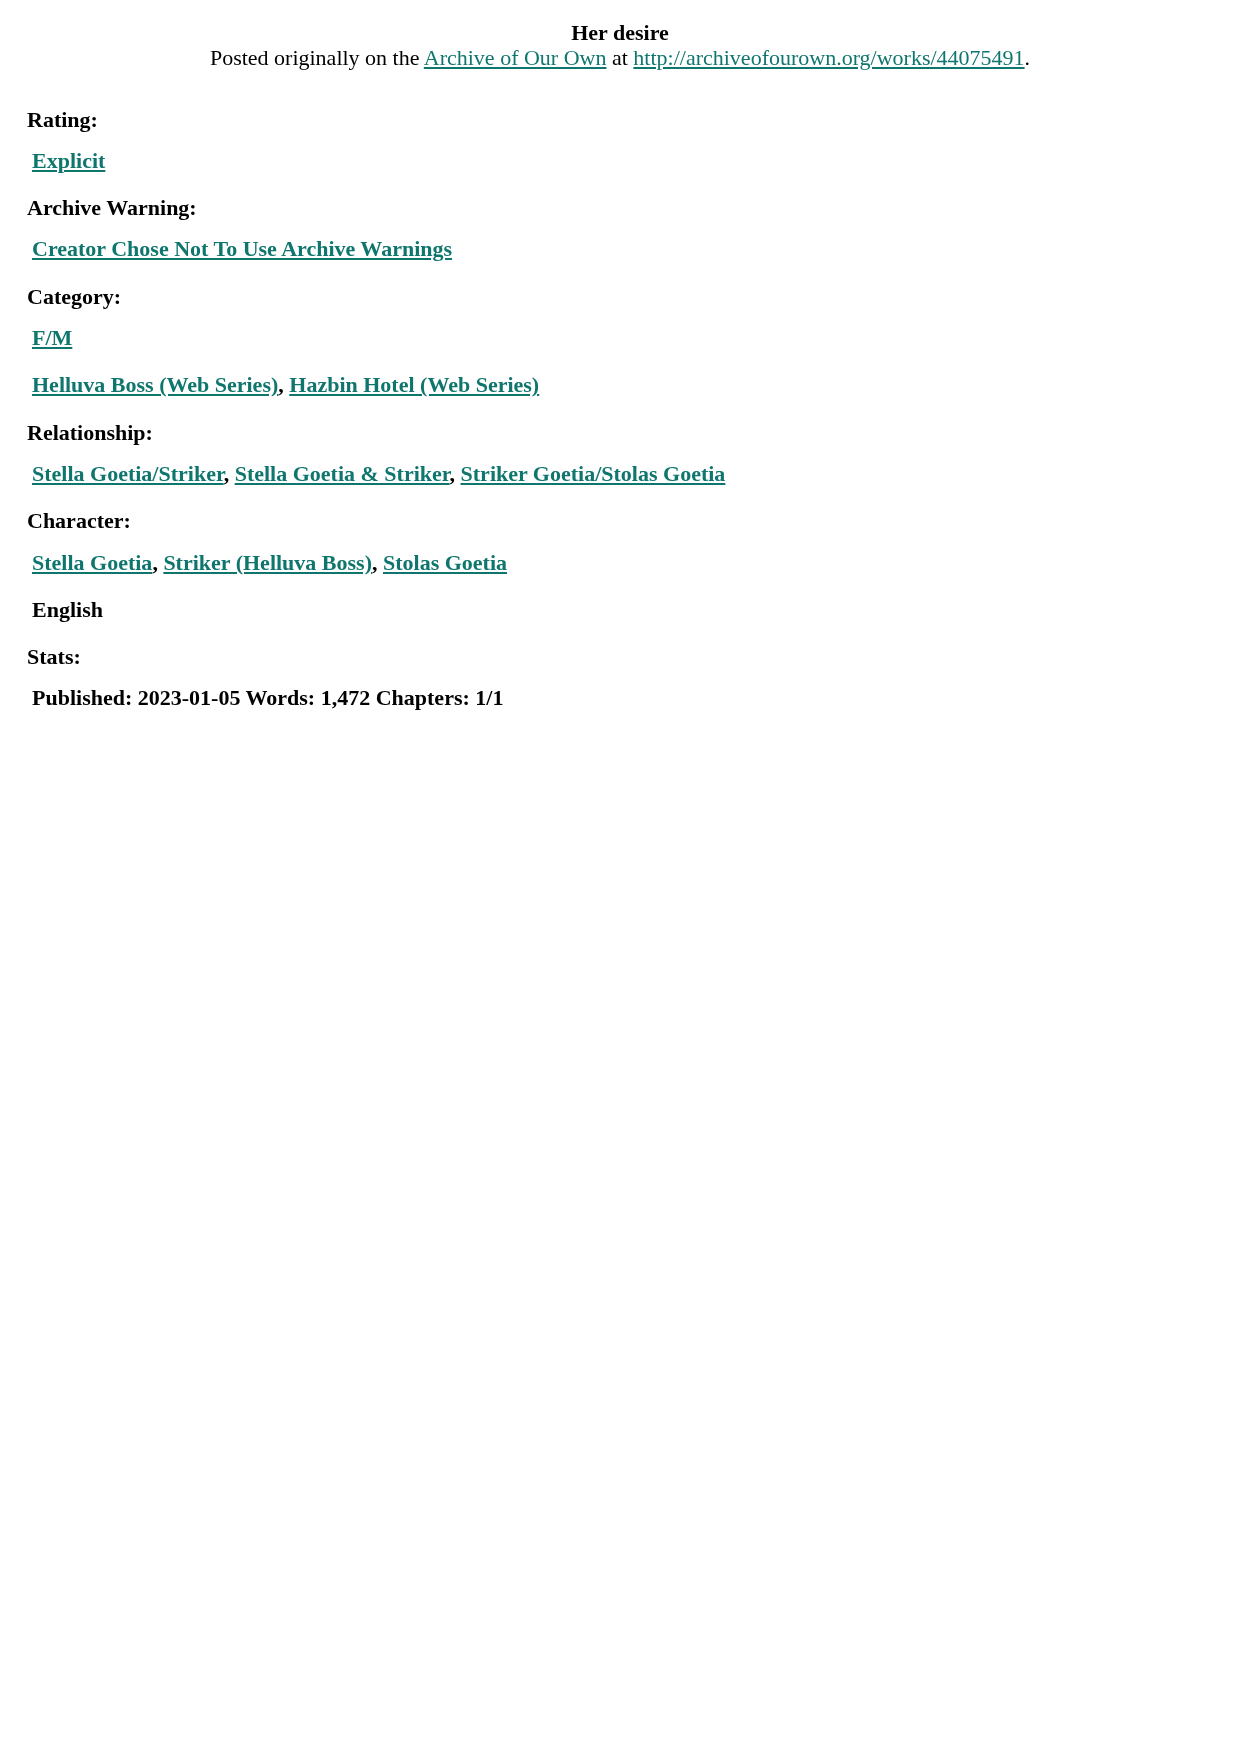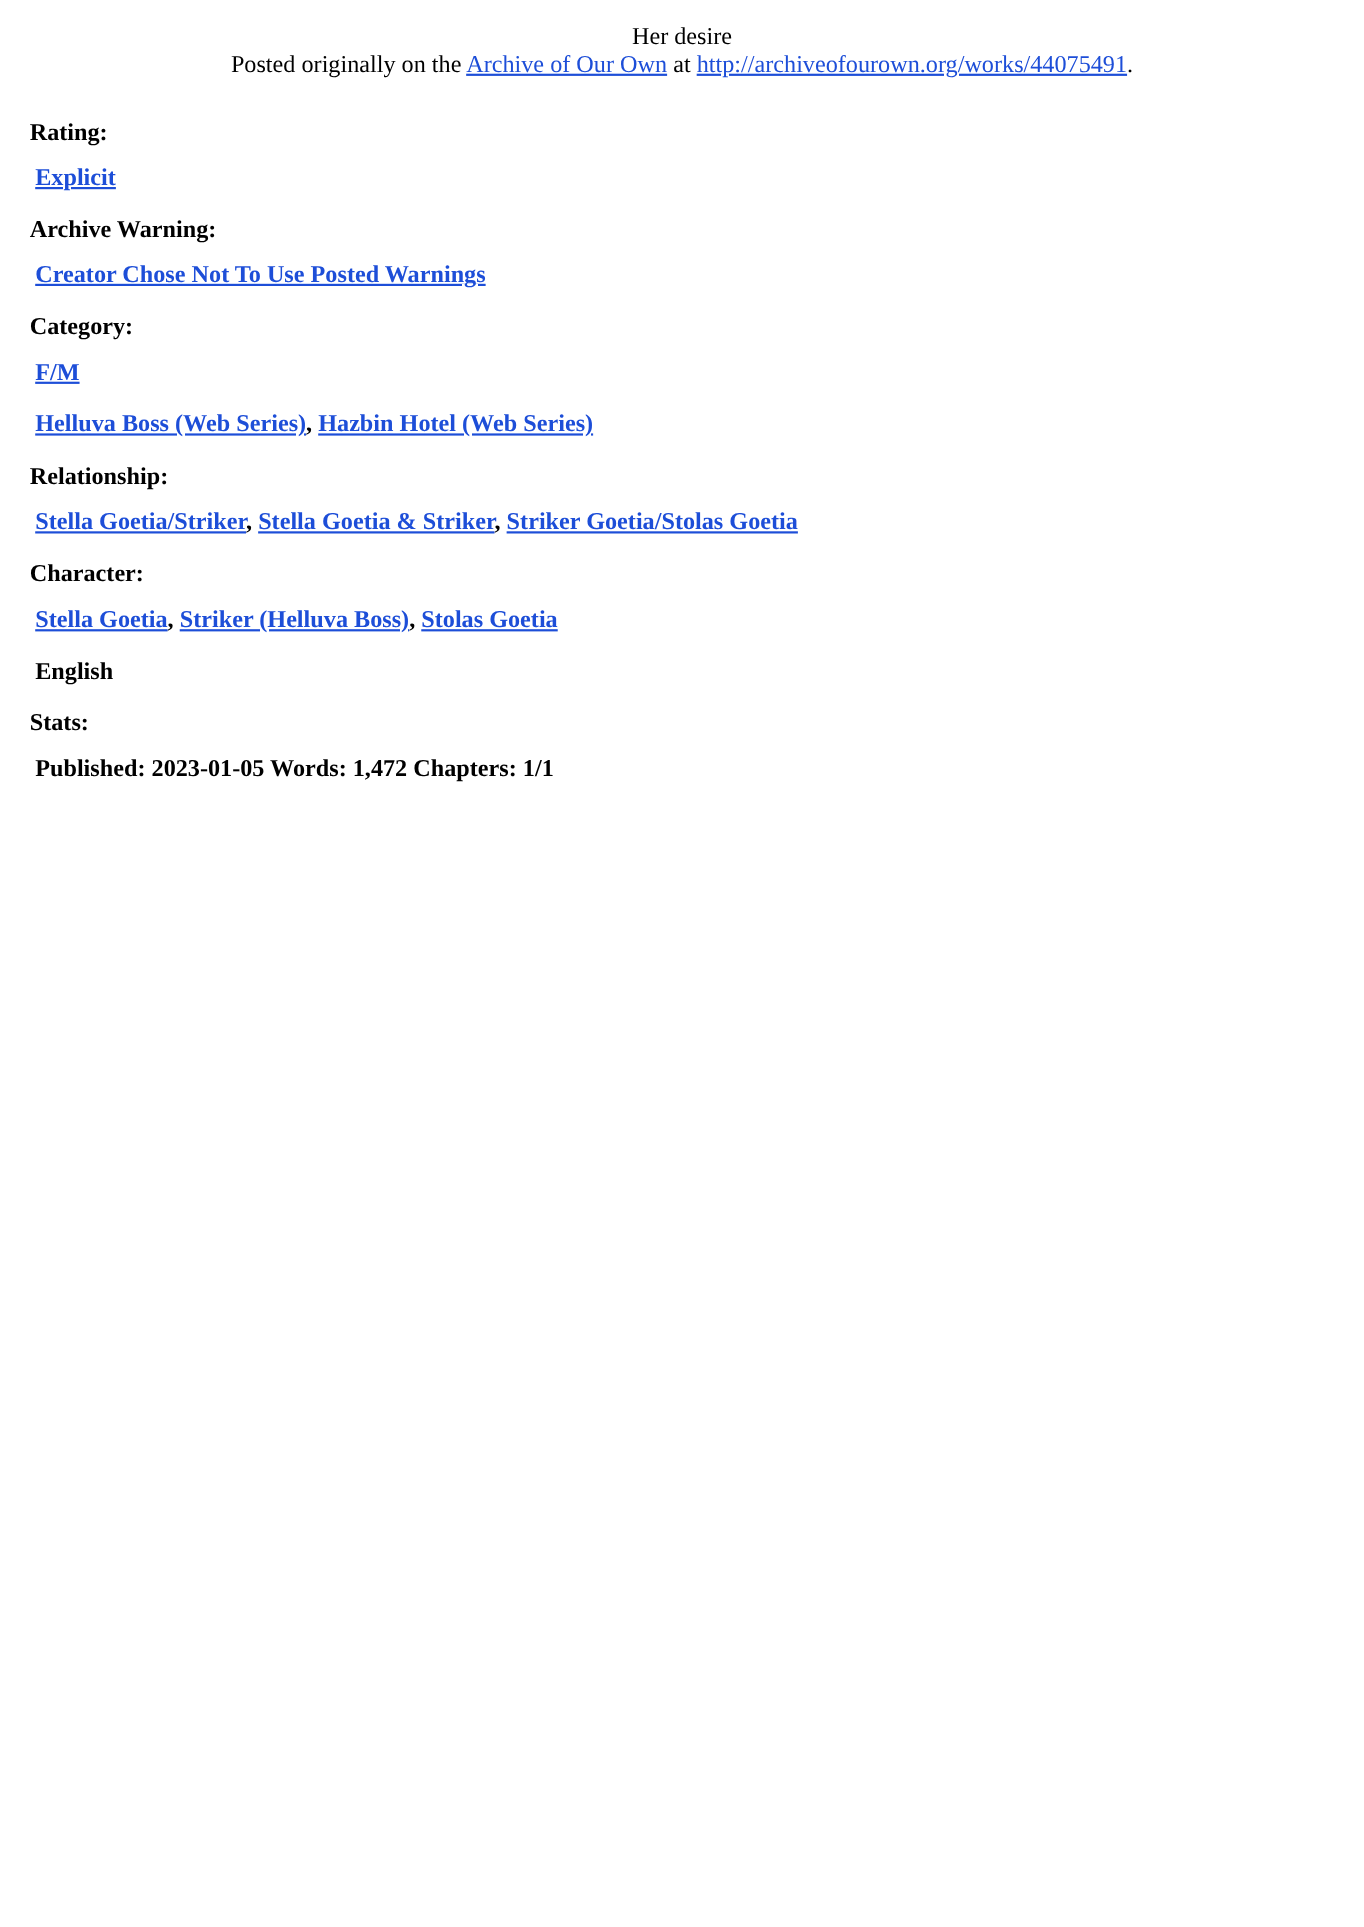--- a/index.html
+++ b/index.html
@@ -18,24 +18,24 @@
     line-height: 1.15;
     box-sizing: border-box;
     padding: 20px 11px;
     overflow: hidden;
   }
   .preface {
     margin: 0;
     text-align: center;
   }
   .work-title {
-    font-weight: normal;
+    font-weight: bold;
   }
   a.tag-link, a.ext-link {
-    color: #1d4ed8;
+    color: #0f766e;
     text-decoration: underline;
     cursor: pointer;
   }
   dl.meta {
     margin: 36px 0 0 0;
     padding: 0;
   }
   dl.meta dt {
     font-weight: bold;
     margin: 16px;
@@ -53,21 +53,21 @@
 
   <p class="preface"><span class="work-title">Her desire</span><br>
     <span>Posted originally on the </span><a class="ext-link" href="#">Archive of Our Own</a><span> at </span><a class="ext-link" href="#">http://archiveofourown.org/works/44075491</a><span>.</span></p>
 
   <dl class="meta">
 
     <dt>Rating:</dt>
     <dd><a class="tag-link" href="#">Explicit</a></dd>
 
     <dt>Archive Warning:</dt>
-    <dd><a class="tag-link" href="#">Creator Chose Not To Use Posted Warnings</a></dd>
+    <dd><a class="tag-link" href="#">Creator Chose Not To Use Archive Warnings</a></dd>
 
     <dt>Category:</dt>
     <dd><a class="tag-link" href="#">F/M</a></dd>
 
     <dd><a class="tag-link" href="#">Helluva Boss (Web Series)</a><span class="sep">, </span><a class="tag-link" href="#">Hazbin Hotel (Web Series)</a></dd>
 
     <dt>Relationship:</dt>
     <dd><a class="tag-link" href="#">Stella Goetia/Striker</a><span class="sep">, </span><a class="tag-link" href="#">Stella Goetia &amp; Striker</a><span class="sep">, </span><a class="tag-link" href="#">Striker Goetia/Stolas Goetia</a></dd>
 
     <dt>Character:</dt>

